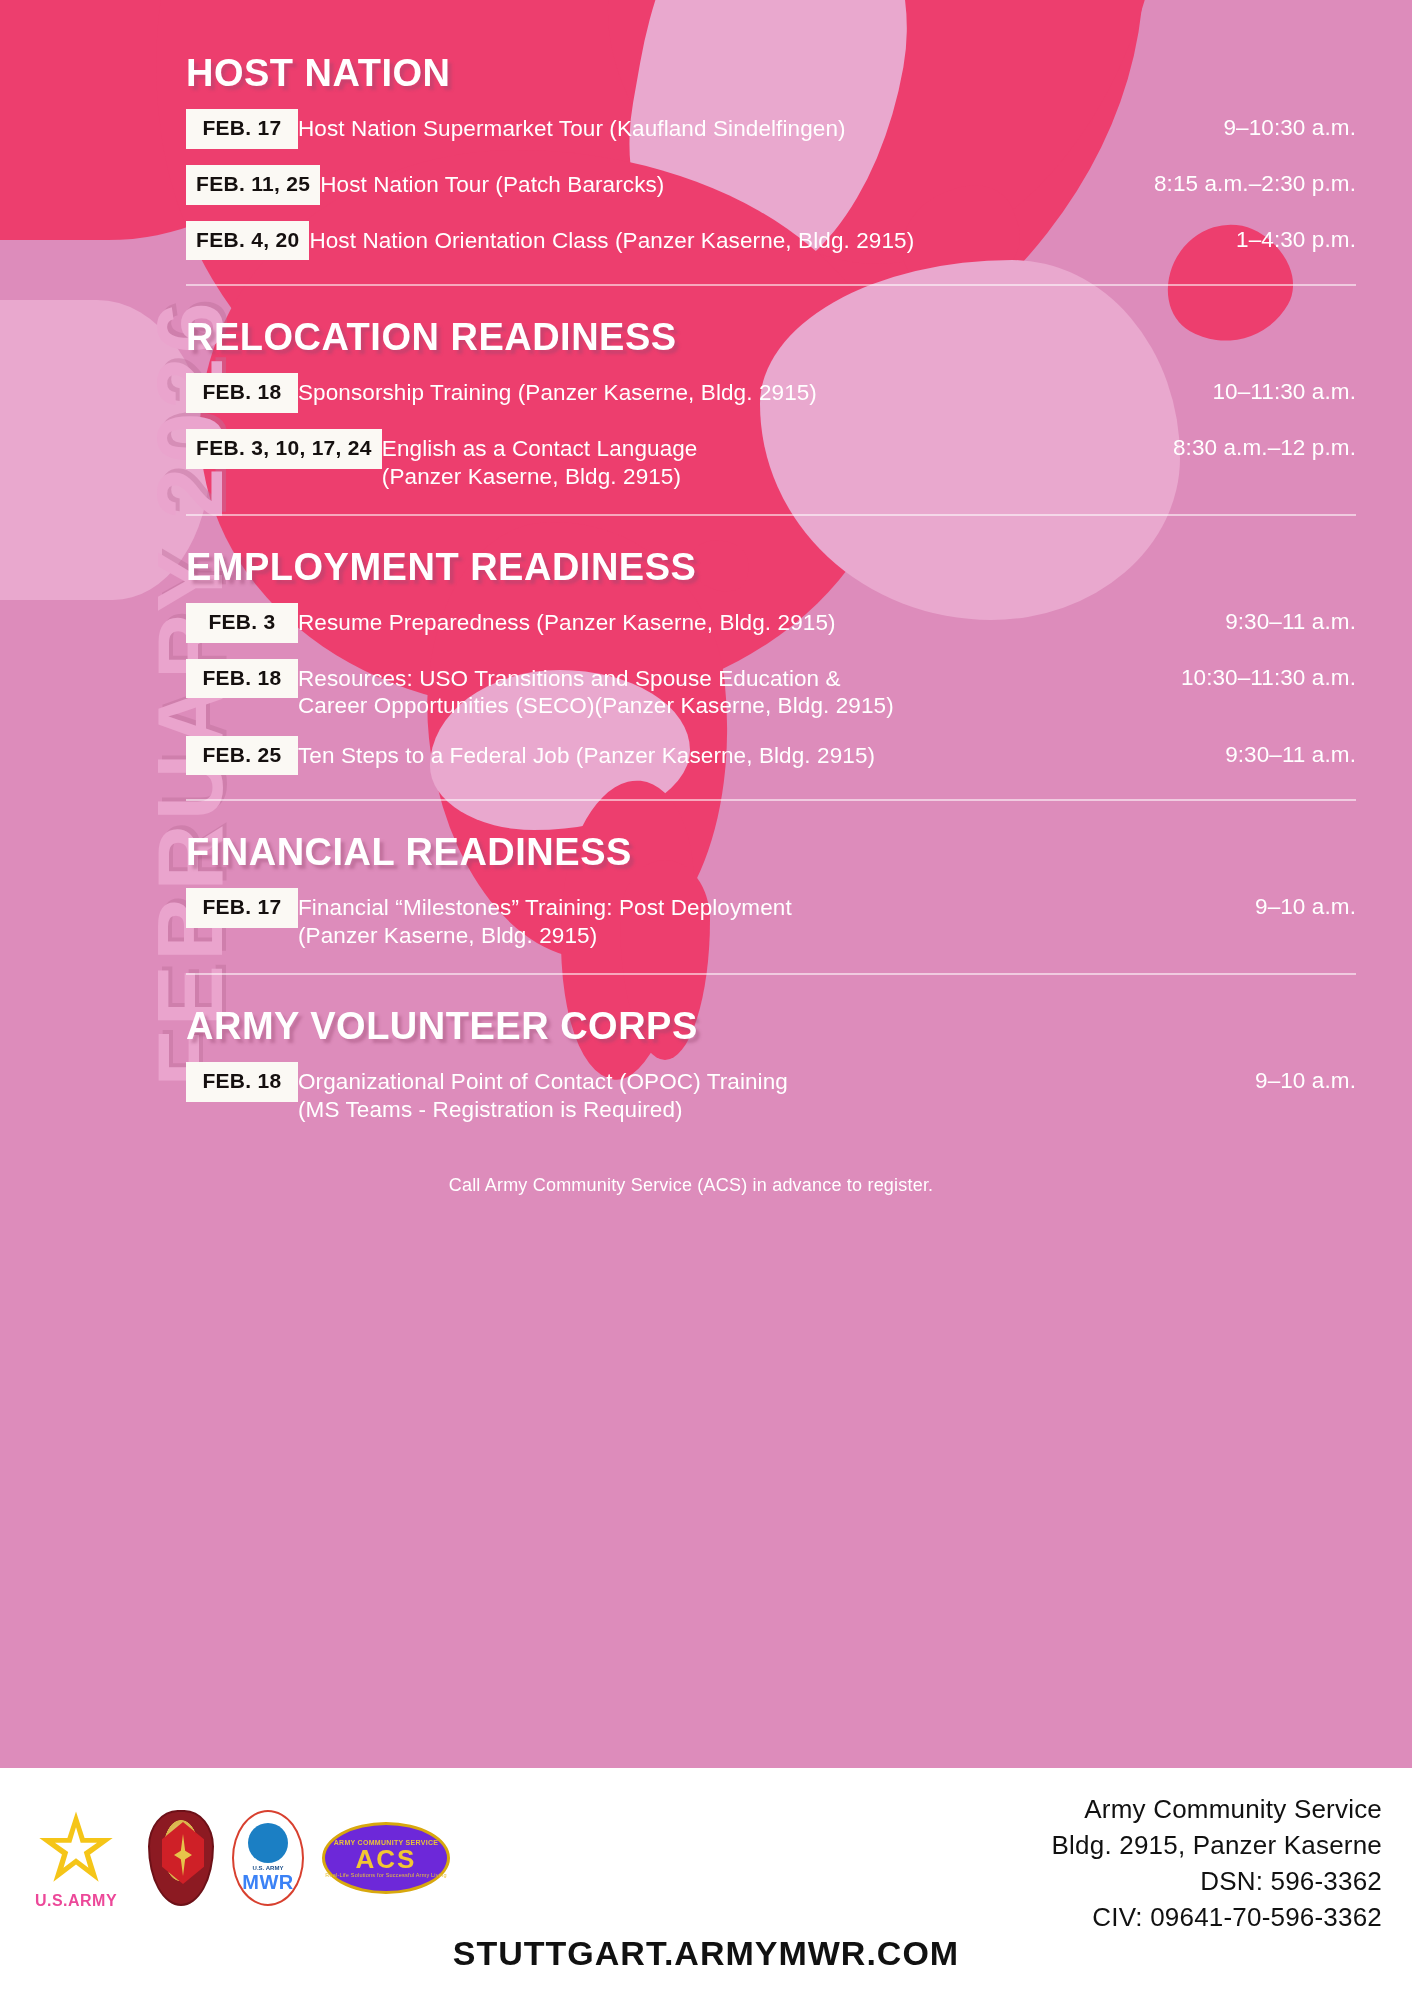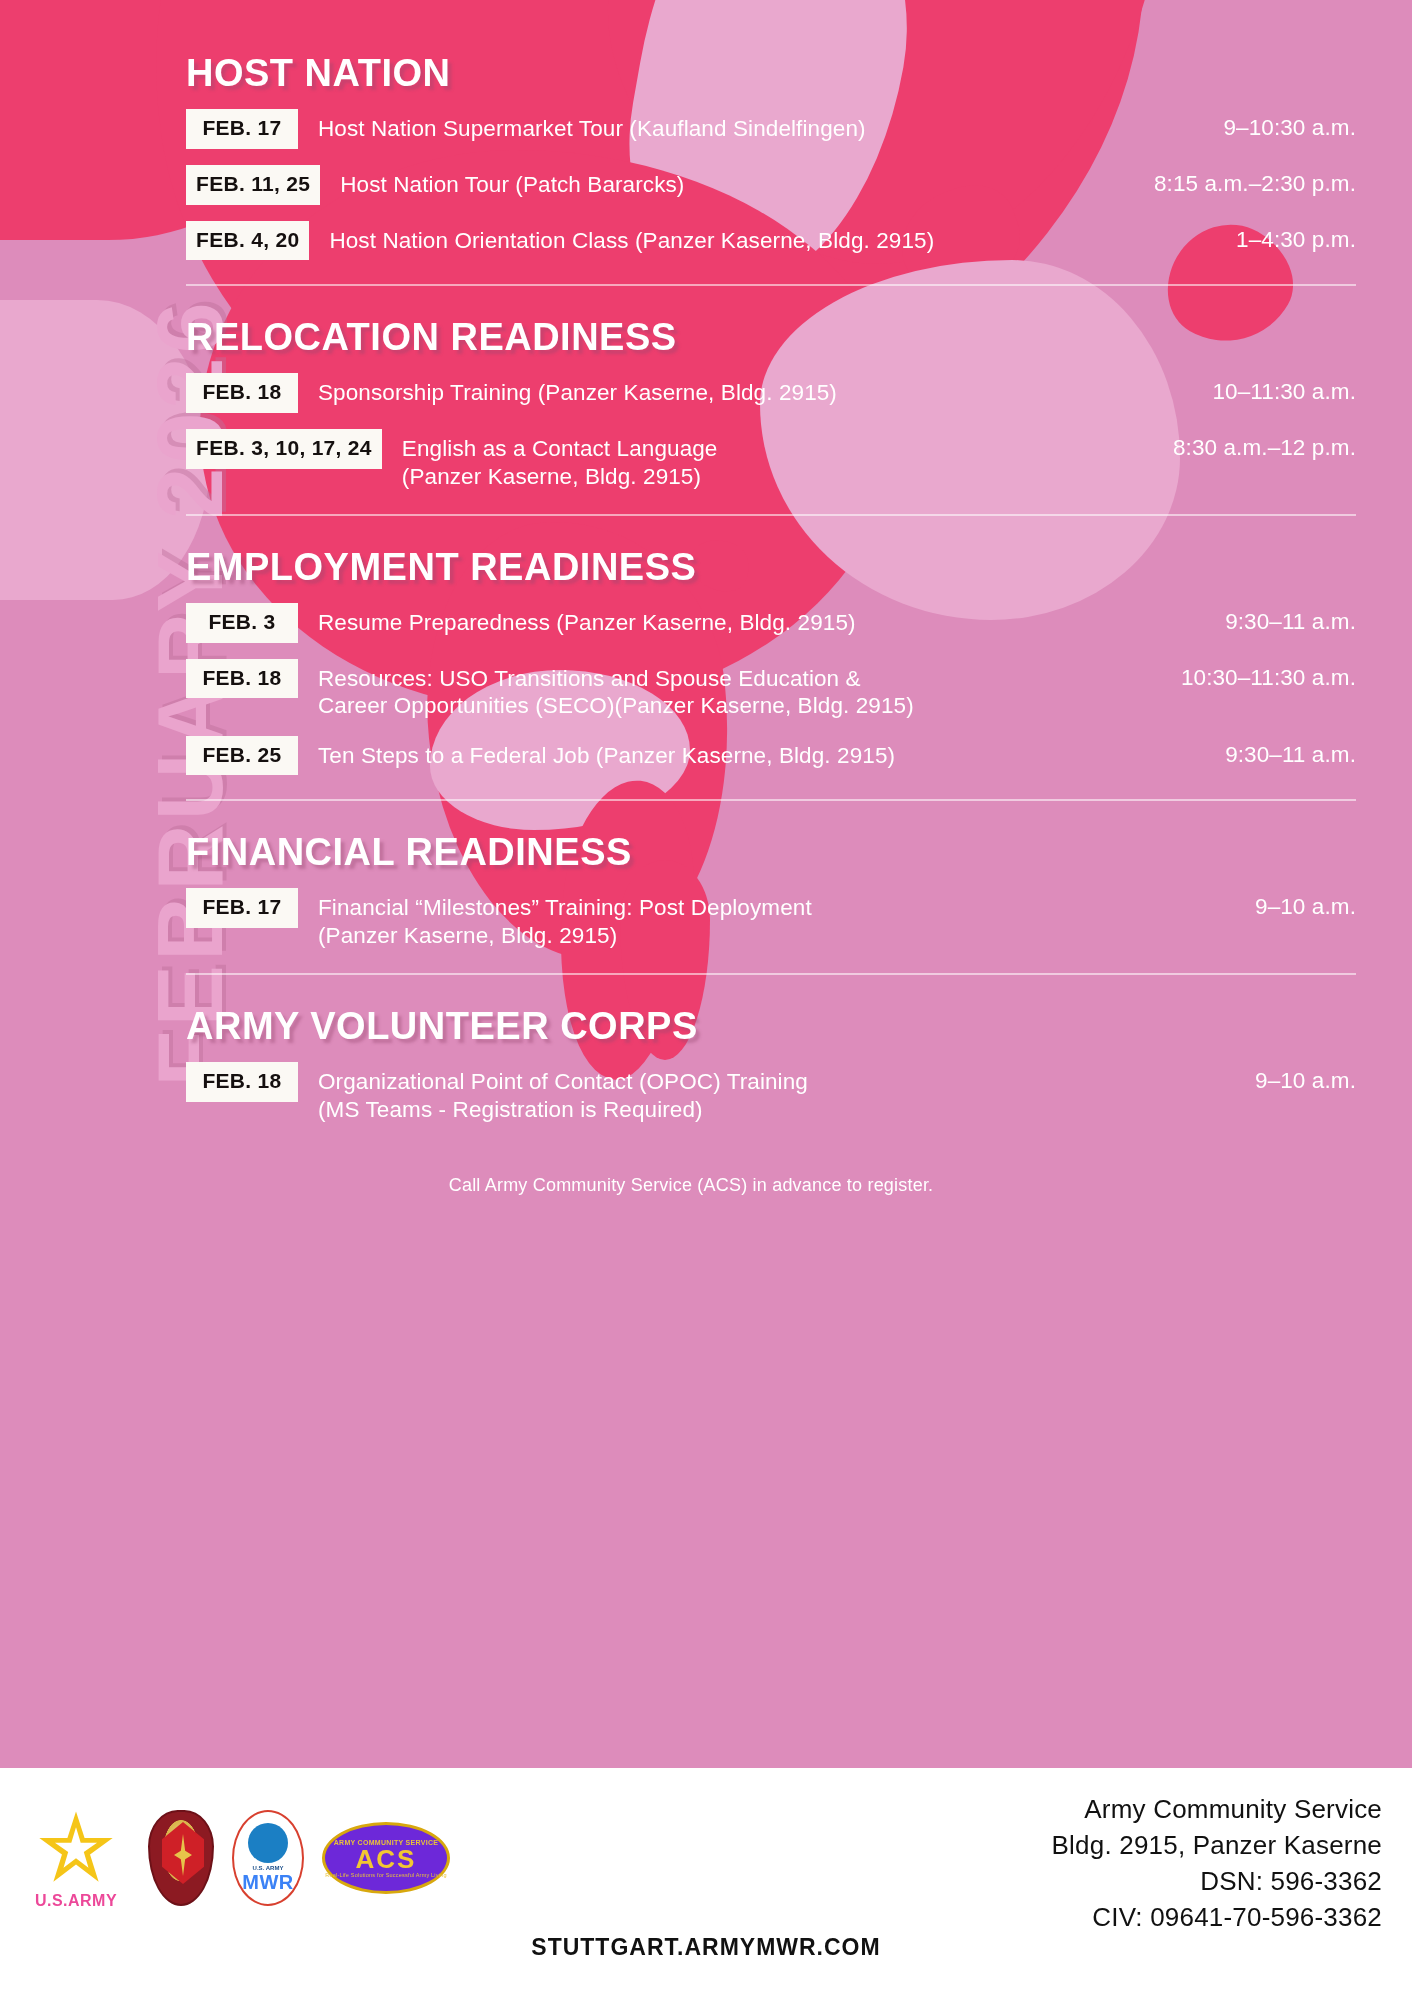--- a/index.html
+++ b/index.html
@@ -130,21 +130,20 @@
     flex:0 0 auto;
     min-width:112px;
     background:#fbf9f4;
     color:#15100f;
     font-size:21px;
     font-weight:bold;
     text-align:center;
     padding:7px 10px 8px 10px;
     line-height:1.18;
     letter-spacing:0.3px;
-    margin-right:20px;
   }
   .desc {
     flex:1 1 auto;
     color:#ffffff;
     font-size:22.5px;
     line-height:1.22;
     padding-top:6px;
     letter-spacing:0.1px;
   }
   .desc .l2 { display:block; }
@@ -235,21 +234,21 @@
     text-align:right;
     color:#111;
     font-size:26px;
     line-height:1.38;
     letter-spacing:0.2px;
   }
   .url {
     position:absolute;
     left:0; right:0; top:166px;
     text-align:center;
-    font-size:23px;
+    font-size:34px;
     font-weight:bold;
     color:#111;
     letter-spacing:1px;
   }
 </style>
 </head>
 <body>
 
 <div class="poster">
 

